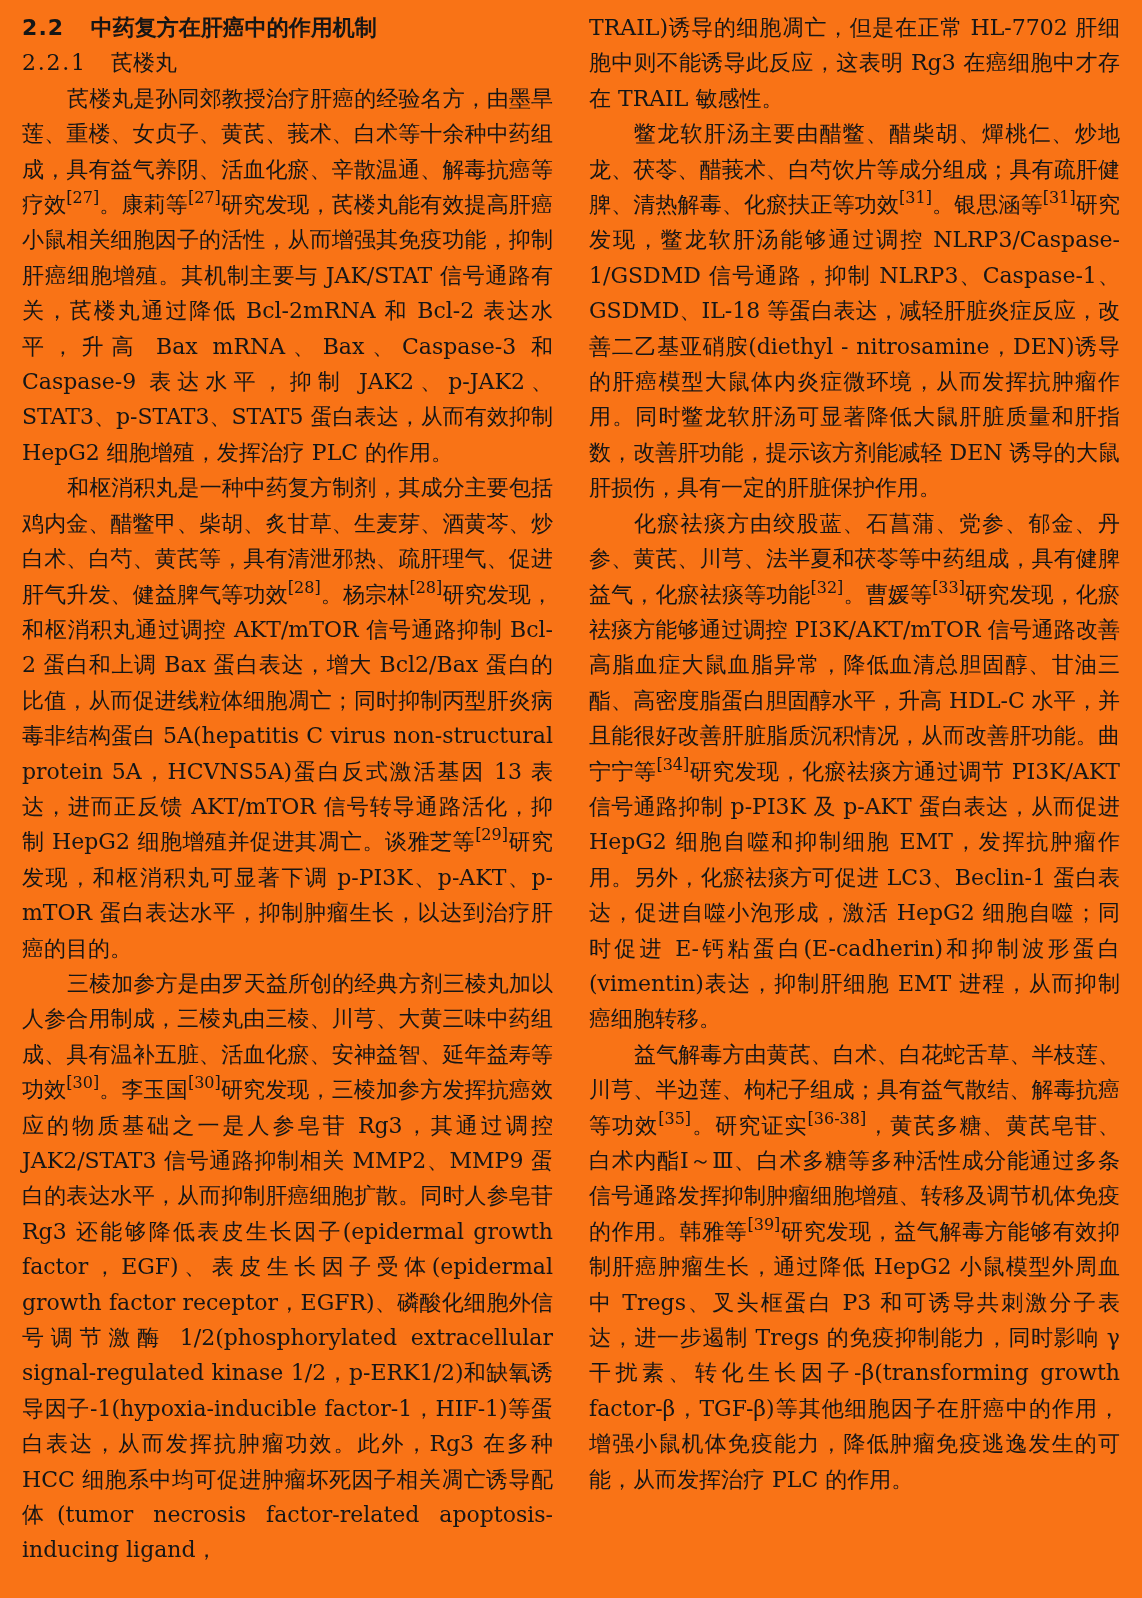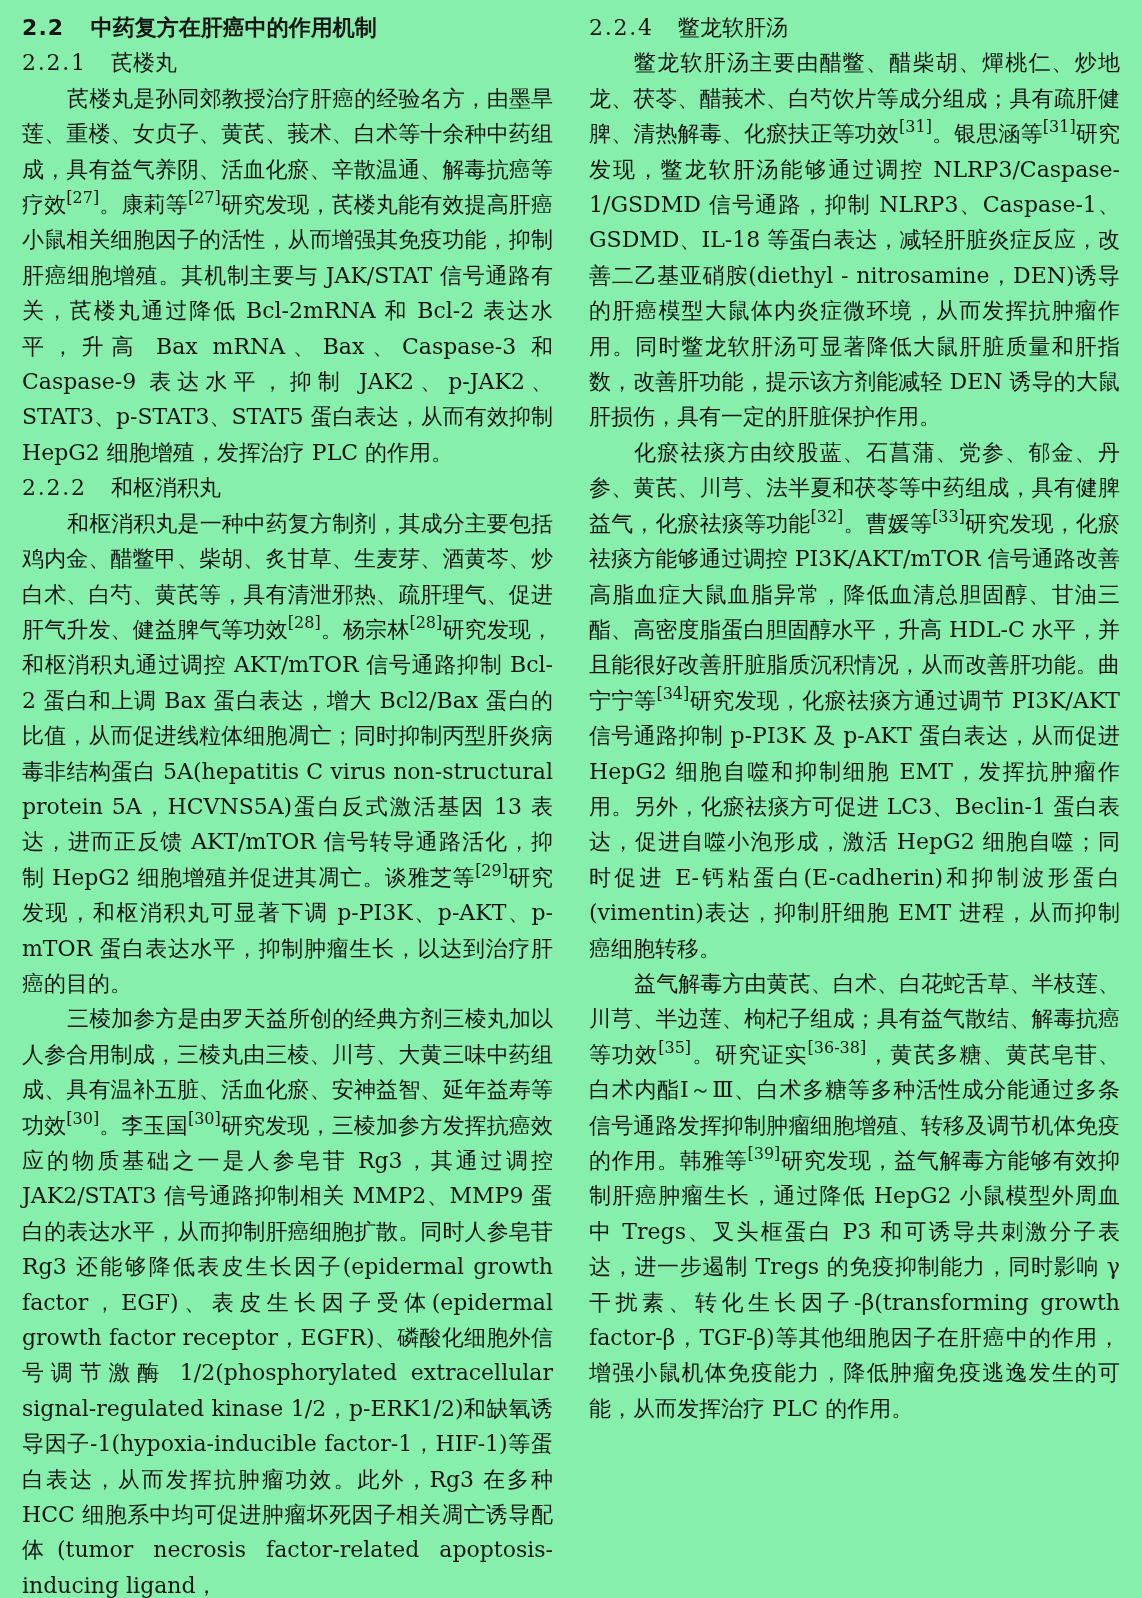--- a/index.html
+++ b/index.html
@@ -5,21 +5,21 @@
   html, body {
     margin: 0;
     padding: 0;
     background: #ffffff;
   }
   .page {
     position: relative;
     width: 1142px;
     height: 1598px;
     box-sizing: border-box;
-    background: #86efac;
+    background: #f97316;
     color: #161616;
     padding: 10px 22px 0 22px;
     display: flex;
     gap: 36px;
     overflow: hidden;
     font-family: "DejaVu Serif", "Liberation Serif", serif;
   }
   .col {
     width: 531px;
     font-size: 22px;
@@ -53,23 +53,22 @@
   }
 </style>
 </head>
 <body>
 
 <div class="page">
   <div class="col">
       <div class="h1"><span class="hnum">2.2</span><span>中药复方在肝癌中的作用机制</span></div>
       <div class="h2"><span class="hnum">2.2.1</span><span>芪楼丸</span></div>
       <p class="para">芪楼丸是孙同郊教授治疗肝癌的经验名方，由墨旱莲、重楼、女贞子、黄芪、莪术、白术等十余种中药组成，具有益气养阴、活血化瘀、辛散温通、解毒抗癌等疗效<sup class="ref">[27]</sup>。康莉等<sup class="ref">[27]</sup>研究发现，芪楼丸能有效提高肝癌小鼠相关细胞因子的活性，从而增强其免疫功能，抑制肝癌细胞增殖。其机制主要与 JAK/STAT 信号通路有关，芪楼丸通过降低 Bcl-2mRNA 和 Bcl-2 表达水平，升高 Bax mRNA、Bax、Caspase-3 和 Caspase-9 表达水平，抑制 JAK2、p-JAK2、STAT3、p-STAT3、STAT5 蛋白表达，从而有效抑制 HepG2 细胞增殖，发挥治疗 PLC 的作用。</p>
-      <div class="h2"><span class="hnum">2.2.2</span><span>和枢消积丸</span></div>
       <p class="para">和枢消积丸是一种中药复方制剂，其成分主要包括鸡内金、醋鳖甲、柴胡、炙甘草、生麦芽、酒黄芩、炒白术、白芍、黄芪等，具有清泄邪热、疏肝理气、促进肝气升发、健益脾气等功效<sup class="ref">[28]</sup>。杨宗林<sup class="ref">[28]</sup>研究发现，和枢消积丸通过调控 AKT/mTOR 信号通路抑制 Bcl-2 蛋白和上调 Bax 蛋白表达，增大 Bcl2/Bax 蛋白的比值，从而促进线粒体细胞凋亡；同时抑制丙型肝炎病毒非结构蛋白 5A(hepatitis C virus non-structural protein 5A，HCVNS5A)蛋白反式激活基因 13 表达，进而正反馈 AKT/mTOR 信号转导通路活化，抑制 HepG2 细胞增殖并促进其凋亡。谈雅芝等<sup class="ref">[29]</sup>研究发现，和枢消积丸可显著下调 p-PI3K、p-AKT、p-mTOR 蛋白表达水平，抑制肿瘤生长，以达到治疗肝癌的目的。</p>
       <p class="para">三棱加参方是由罗天益所创的经典方剂三棱丸加以人参合用制成，三棱丸由三棱、川芎、大黄三味中药组成、具有温补五脏、活血化瘀、安神益智、延年益寿等功效<sup class="ref">[30]</sup>。李玉国<sup class="ref">[30]</sup>研究发现，三棱加参方发挥抗癌效应的物质基础之一是人参皂苷 Rg3，其通过调控 JAK2/STAT3 信号通路抑制相关 MMP2、MMP9 蛋白的表达水平，从而抑制肝癌细胞扩散。同时人参皂苷 Rg3 还能够降低表皮生长因子(epidermal growth factor，EGF)、表皮生长因子受体(epidermal growth factor receptor，EGFR)、磷酸化细胞外信号调节激酶 1/2(phosphorylated extracellular signal-regulated kinase 1/2，p-ERK1/2)和缺氧诱导因子-1(hypoxia-inducible factor-1，HIF-1)等蛋白表达，从而发挥抗肿瘤功效。此外，Rg3 在多种 HCC 细胞系中均可促进肿瘤坏死因子相关凋亡诱导配体(tumor necrosis factor-related apoptosis-inducing ligand，</p>
     </div>
   <div class="col">
-      <div class="h2"><span class="hnum">2.2.4</span><span>鳖龙软肝汤</span></div>
+      <p class="para cont">TRAIL)诱导的细胞凋亡，但是在正常 HL-7702 肝细胞中则不能诱导此反应，这表明 Rg3 在癌细胞中才存在 TRAIL 敏感性。</p>
       <p class="para">鳖龙软肝汤主要由醋鳖、醋柴胡、燀桃仁、炒地龙、茯苓、醋莪术、白芍饮片等成分组成；具有疏肝健脾、清热解毒、化瘀扶正等功效<sup class="ref">[31]</sup>。银思涵等<sup class="ref">[31]</sup>研究发现，鳖龙软肝汤能够通过调控 NLRP3/Caspase-1/GSDMD 信号通路，抑制 NLRP3、Caspase-1、GSDMD、IL-18 等蛋白表达，减轻肝脏炎症反应，改善二乙基亚硝胺(diethyl - nitrosamine，DEN)诱导的肝癌模型大鼠体内炎症微环境，从而发挥抗肿瘤作用。同时鳖龙软肝汤可显著降低大鼠肝脏质量和肝指数，改善肝功能，提示该方剂能减轻 DEN 诱导的大鼠肝损伤，具有一定的肝脏保护作用。</p>
       <p class="para">化瘀祛痰方由绞股蓝、石菖蒲、党参、郁金、丹参、黄芪、川芎、法半夏和茯苓等中药组成，具有健脾益气，化瘀祛痰等功能<sup class="ref">[32]</sup>。曹媛等<sup class="ref">[33]</sup>研究发现，化瘀祛痰方能够通过调控 PI3K/AKT/mTOR 信号通路改善高脂血症大鼠血脂异常，降低血清总胆固醇、甘油三酯、高密度脂蛋白胆固醇水平，升高 HDL-C 水平，并且能很好改善肝脏脂质沉积情况，从而改善肝功能。曲宁宁等<sup class="ref">[34]</sup>研究发现，化瘀祛痰方通过调节 PI3K/AKT 信号通路抑制 p-PI3K 及 p-AKT 蛋白表达，从而促进 HepG2 细胞自噬和抑制细胞 EMT，发挥抗肿瘤作用。另外，化瘀祛痰方可促进 LC3、Beclin-1 蛋白表达，促进自噬小泡形成，激活 HepG2 细胞自噬；同时促进 E-钙粘蛋白(E-cadherin)和抑制波形蛋白(vimentin)表达，抑制肝细胞 EMT 进程，从而抑制癌细胞转移。</p>
       <p class="para">益气解毒方由黄芪、白术、白花蛇舌草、半枝莲、川芎、半边莲、枸杞子组成；具有益气散结、解毒抗癌等功效<sup class="ref">[35]</sup>。研究证实<sup class="ref">[36-38]</sup>，黄芪多糖、黄芪皂苷、白术内酯Ⅰ～Ⅲ、白术多糖等多种活性成分能通过多条信号通路发挥抑制肿瘤细胞增殖、转移及调节机体免疫的作用。韩雅等<sup class="ref">[39]</sup>研究发现，益气解毒方能够有效抑制肝癌肿瘤生长，通过降低 HepG2 小鼠模型外周血中 Tregs、叉头框蛋白 P3 和可诱导共刺激分子表达，进一步遏制 Tregs 的免疫抑制能力，同时影响 γ 干扰素、转化生长因子-β(transforming growth factor-β，TGF-β)等其他细胞因子在肝癌中的作用，增强小鼠机体免疫能力，降低肿瘤免疫逃逸发生的可能，从而发挥治疗 PLC 的作用。</p>
     </div>
 </div>
 
 </body></html>

